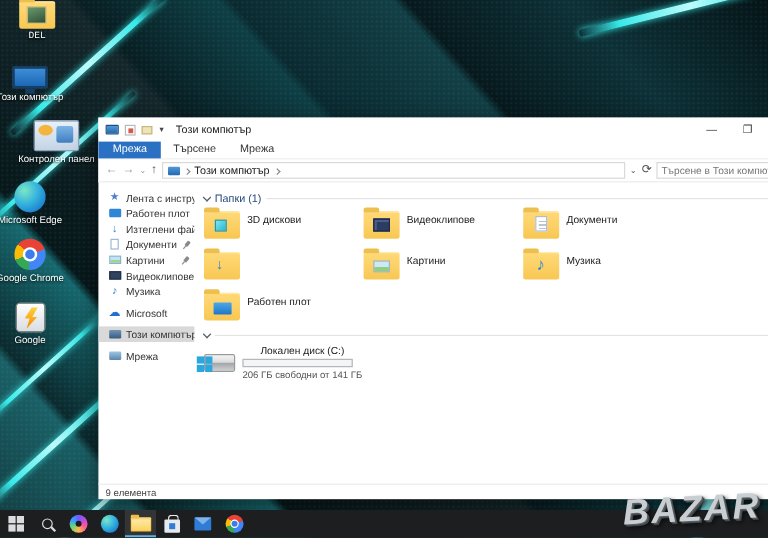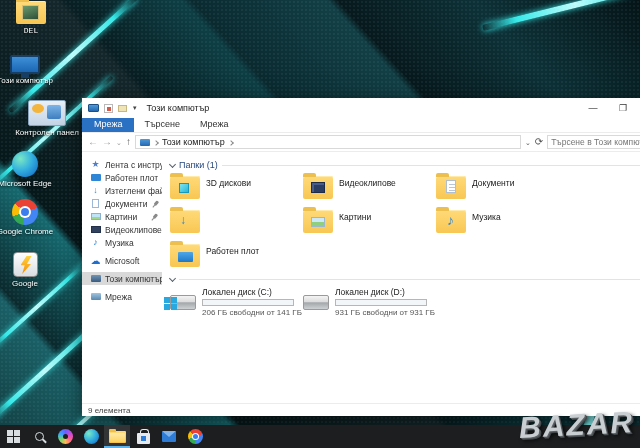--- a/index.html
+++ b/index.html
@@ -112,21 +112,21 @@
   .glyph { position:absolute; z-index:2; }
   .g-cube { left:9px; top:7px; width:10px; height:10px; background:linear-gradient(135deg,#7fe6ef,#27b6d8); border:1px solid #1898ba; }
   .g-down { left:10px; top:4px; font-size:12px; font-weight:bold; color:#2f86d6; line-height:1; }
   .g-desk { left:8px; top:8px; width:15px; height:10px; background:linear-gradient(180deg,#4fa7e8,#1f78c8); border-radius:1px; }
   .g-film { left:8px; top:6px; width:14px; height:11px; background:#2c3d63; border:1px solid #1d2a48; box-shadow:inset 2px 2px 0 #4a5d8a; }
   .g-pic { left:8px; top:7px; width:14px; height:10px; background:linear-gradient(180deg,#cde9f9 55%,#8fcf7e 55%); border:1px solid #9cb8cf; }
   .g-doc { left:10px; top:4px; width:10px; height:13px; background:#fff; border:1px solid #aebfd4;
            background-image:repeating-linear-gradient(180deg,#b9c6d8 0 1px, transparent 1px 3px); background-size:6px 100%; background-position:2px 3px; background-repeat:no-repeat; }
   .g-note { left:11px; top:3px; font-size:14px; color:#2f86d6; line-height:1; }
   .drives { display:grid; grid-template-columns:repeat(2,133px); }
-  .drive { display:flex; gap:6px; }
+  .drive { display:flex; gap:6px;text-align:center; }
   .hdd { width:26px; height:15px; margin-top:8px; border-radius:2px; border:1px solid #9a9a9a; position:relative;
          background:linear-gradient(180deg,#f4f4f4 0%,#dcdcdc 45%,#a3a7aa 52%,#cdd1d3 100%); }
   .hdd.win::before { content:""; position:absolute; left:-7px; top:1px; width:6px; height:6px; background:#29a8e0;
          box-shadow:7px 0 0 #29a8e0, 0 7px 0 #29a8e0, 7px 7px 0 #29a8e0; }
   .dinfo { display:flex; flex-direction:column; gap:2px; }
   .dname { font-size:8.5px; color:#1a1a1a; }
   .dbar { width:92px; height:7px; border:1px solid #b6b6b6; background:#f2f6f8; }
   .dbar .fill { height:100%; background:#26a0da; }
   .dfree { font-size:8px; color:#555; }
   .statusbar { height:13px; border-top:1px solid #ececec; display:flex; align-items:center; padding-left:6px; font-size:8px; color:#444; }
@@ -369,28 +369,20 @@
 
         <div class="drives">
           <div class="drive">
             <span class="hdd win"></span>
             <span class="dinfo">
               <span class="dname">Локален диск (C:)</span>
               <span class="dbar"><span class="fill" style="width:13%"></span></span>
               <span class="dfree">206 ГБ свободни от 141 ГБ</span>
             </span>
           </div>
-          <div class="drive">
-            <span class="hdd"></span>
-            <span class="dinfo">
-              <span class="dname">Локален диск (D:)</span>
-              <span class="dbar"><span class="fill" style="width:1%"></span></span>
-              <span class="dfree">931 ГБ свободни от 931 ГБ</span>
-            </span>
-          </div>
         </div>
 
       </div>
     </div>
 
     <div class="statusbar">
       <span>9 елемента</span>
     </div>
   </div>
 

